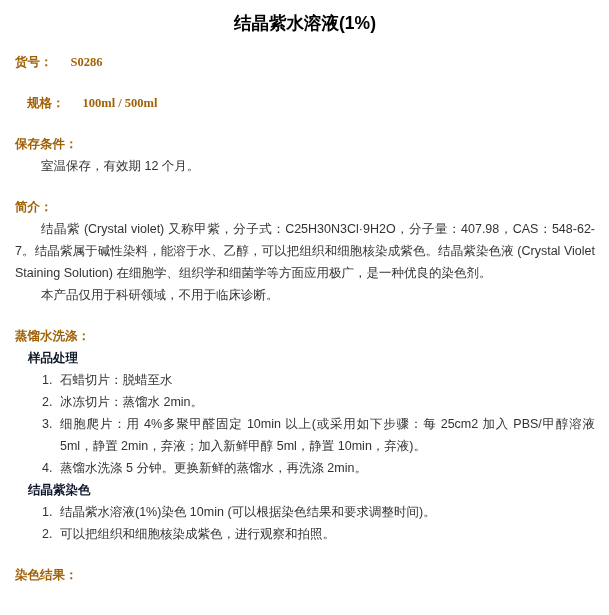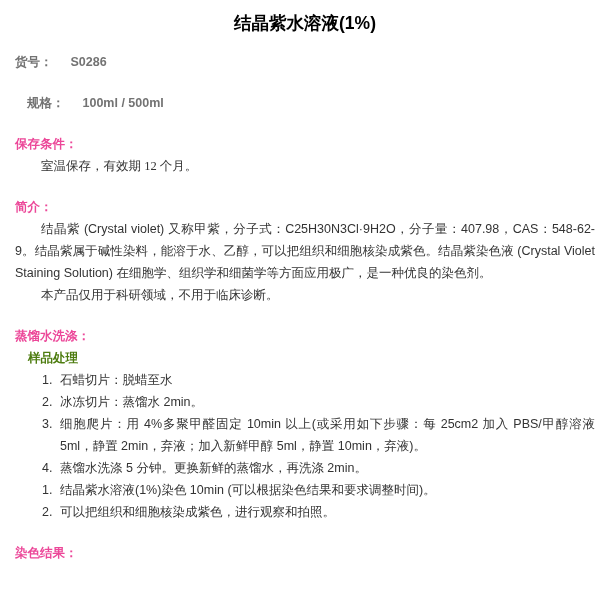--- a/index.html
+++ b/index.html
@@ -27,39 +27,39 @@
     text-align: center;
     font-size: 17.5px;
     font-weight: bold;
     color: #000000;
     line-height: 26px;
     margin: 2px 0 0 0;
   }
   .kv-row {
     display: flex;
     font-weight: bold;
-    color: #737373;
+    color: #a16207;
+    font-family: Liberation Serif, serif;
   }
   .kv-row.first { margin-top: 15px; }
   .kv-row.second { margin-top: 19px; margin-left: 12px; }
   .kv-label { flex: 0 0 auto; }
   .kv-value { margin-left: 18px; }
   .section { margin-top: 19px; }
   .section-heading {
     font-weight: bold;
-    color: #ec4899;
+    color: #a16207;
   }
   .sub-heading {
     font-weight: bold;
-    color: #4d7c0f;
+    color: #0f172a;
     padding-left: 13px;
   }
   .body-indent {
     padding-left: 26px;
-    font-family: Liberation Serif, serif;
   }
   .intro-paragraph {
     text-indent: 26px;
     text-align: justify;
   }
   .step {
     display: flex;
     align-items: flex-start;
   }
   .step-num {
@@ -88,21 +88,21 @@
     <span class="kv-value">100ml / 500ml</span>
   </div>
 
   <div class="section">
     <div class="section-heading">保存条件：</div>
     <div class="body-indent">室温保存，有效期 12 个月。</div>
   </div>
 
   <div class="section">
     <div class="section-heading">简介：</div>
-    <div class="intro-paragraph">结晶紫 (Crystal violet) 又称甲紫，分子式：C25H30N3Cl·9H2O，分子量：407.98，CAS：548-62-9。结晶紫属于碱性染料，能溶于水、乙醇，可以把组织和细胞核染成紫色。结晶紫染色液 (Crystal Violet Staining Solution) 在细胞学、组织学和细菌学等方面应用极广，是一种优良的染色剂。</div>
+    <div class="intro-paragraph">结晶紫 (Crystal violet) 又称甲紫，分子式：C25H30N3Cl·9H2O，分子量：407.98，CAS：548-62-7。结晶紫属于碱性染料，能溶于水、乙醇，可以把组织和细胞核染成紫色。结晶紫染色液 (Crystal Violet Staining Solution) 在细胞学、组织学和细菌学等方面应用极广，是一种优良的染色剂。</div>
     <div class="intro-paragraph">本产品仅用于科研领域，不用于临床诊断。</div>
   </div>
 
   <div class="section">
     <div class="section-heading">蒸馏水洗涤：</div>
 
     <div class="sub-heading">样品处理</div>
 
     <div class="step">
       <span class="step-num">1.</span>
@@ -114,20 +114,21 @@
     </div>
     <div class="step">
       <span class="step-num">3.</span>
       <span class="step-text">细胞爬片：用 4%多聚甲醛固定 10min 以上(或采用如下步骤：每 25cm2 加入 PBS/甲醇溶液 5ml，静置 2min，弃液；加入新鲜甲醇 5ml，静置 10min，弃液)。</span>
     </div>
     <div class="step">
       <span class="step-num">4.</span>
       <span class="step-text">蒸馏水洗涤 5 分钟。更换新鲜的蒸馏水，再洗涤 2min。</span>
     </div>
 
+    <div class="sub-heading">结晶紫染色</div>
 
     <div class="step">
       <span class="step-num">1.</span>
       <span class="step-text">结晶紫水溶液(1%)染色 10min (可以根据染色结果和要求调整时间)。</span>
     </div>
     <div class="step">
       <span class="step-num">2.</span>
       <span class="step-text">可以把组织和细胞核染成紫色，进行观察和拍照。</span>
     </div>
   </div>

